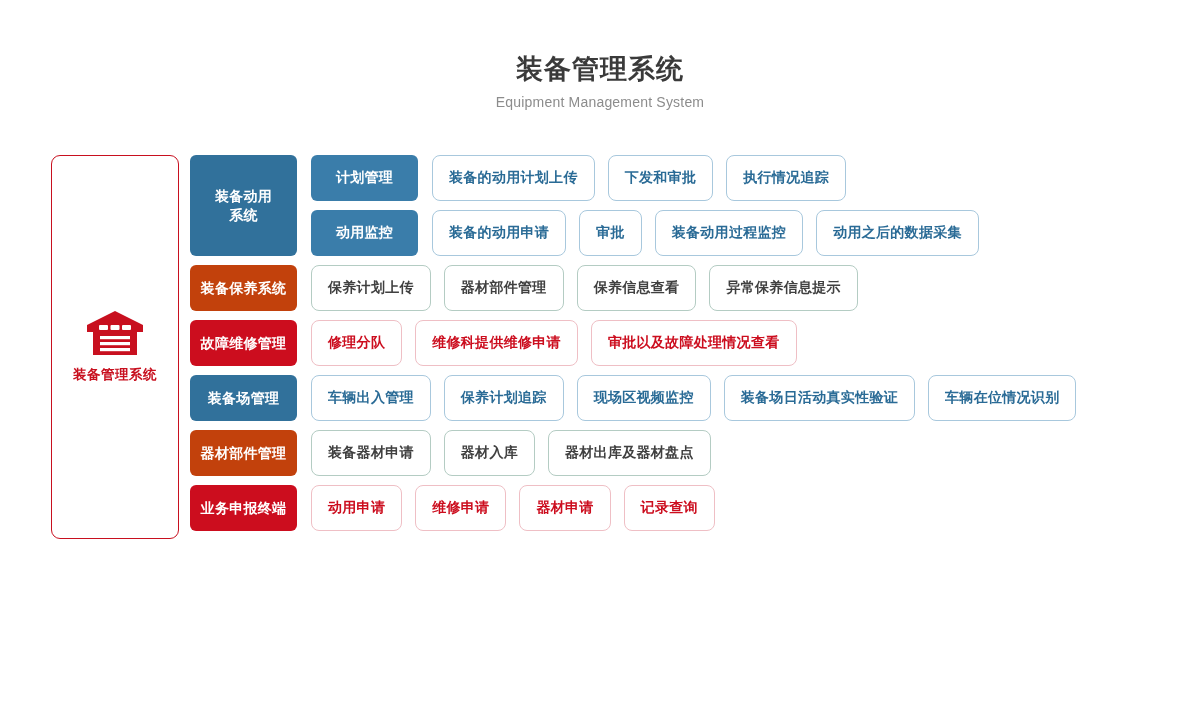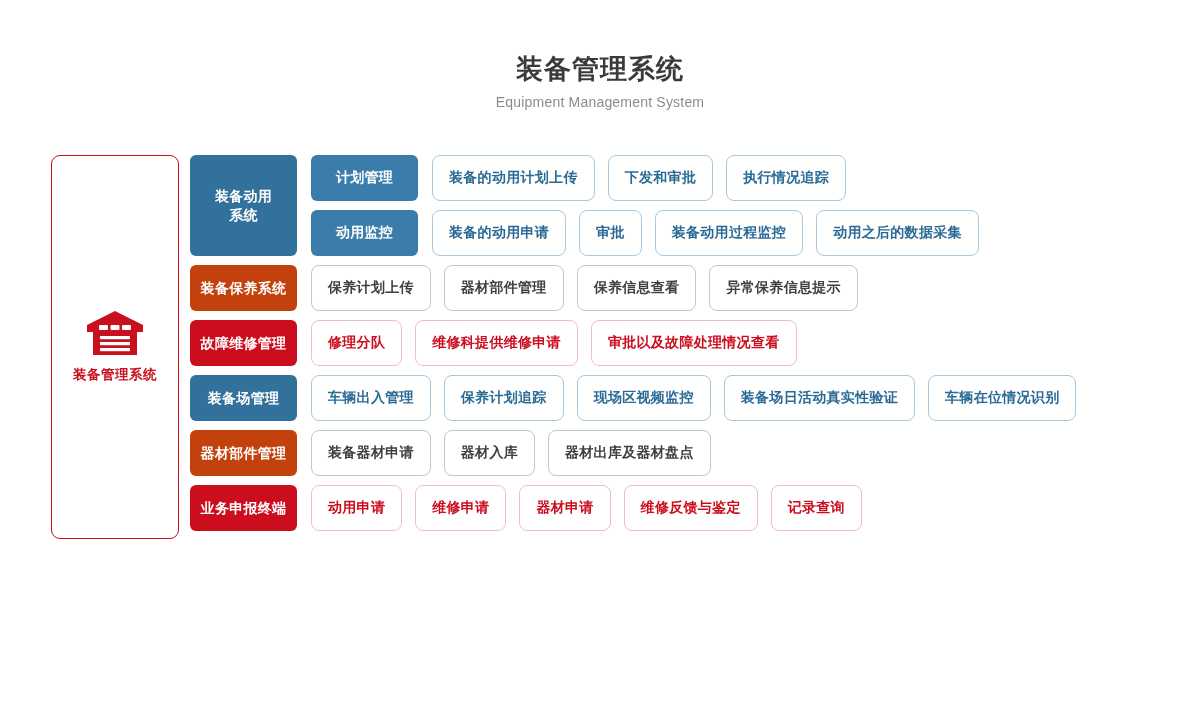--- a/index.html
+++ b/index.html
@@ -267,19 +267,18 @@
         <div class="leaf green">器材出库及器材盘点</div>
       </div>
     </div>
 
     <div class="row simple">
       <div class="cat red">业务申报终端</div>
       <div class="leafs">
         <div class="leaf red">动用申请</div>
         <div class="leaf red">维修申请</div>
         <div class="leaf red">器材申请</div>
-        <div class="leaf red">维修反馈与鉴定</div>
         <div class="leaf red">记录查询</div>
       </div>
     </div>
 
   </div>
 </div>
 
 </body></html>

